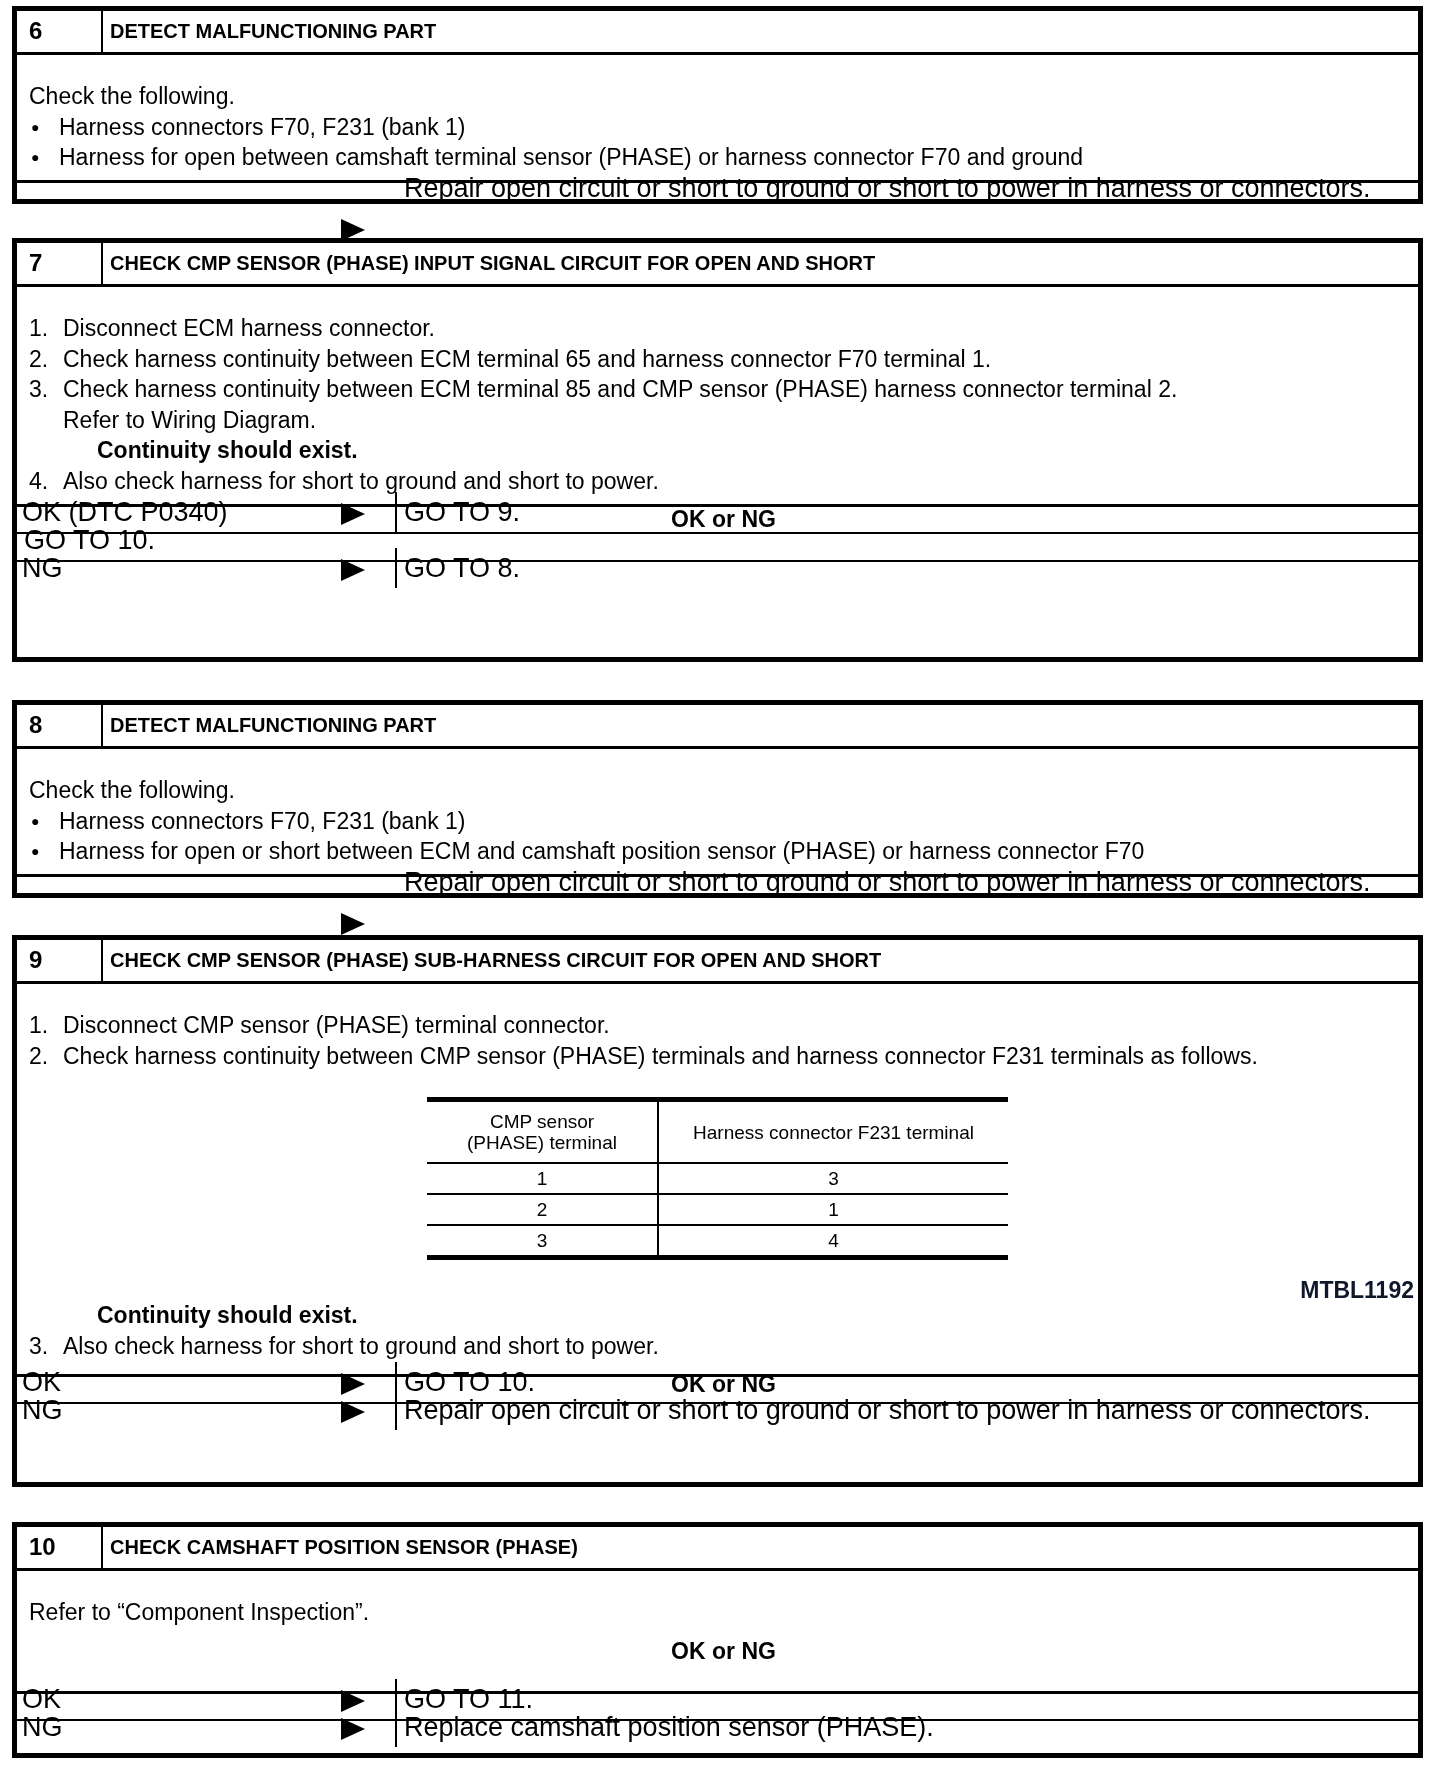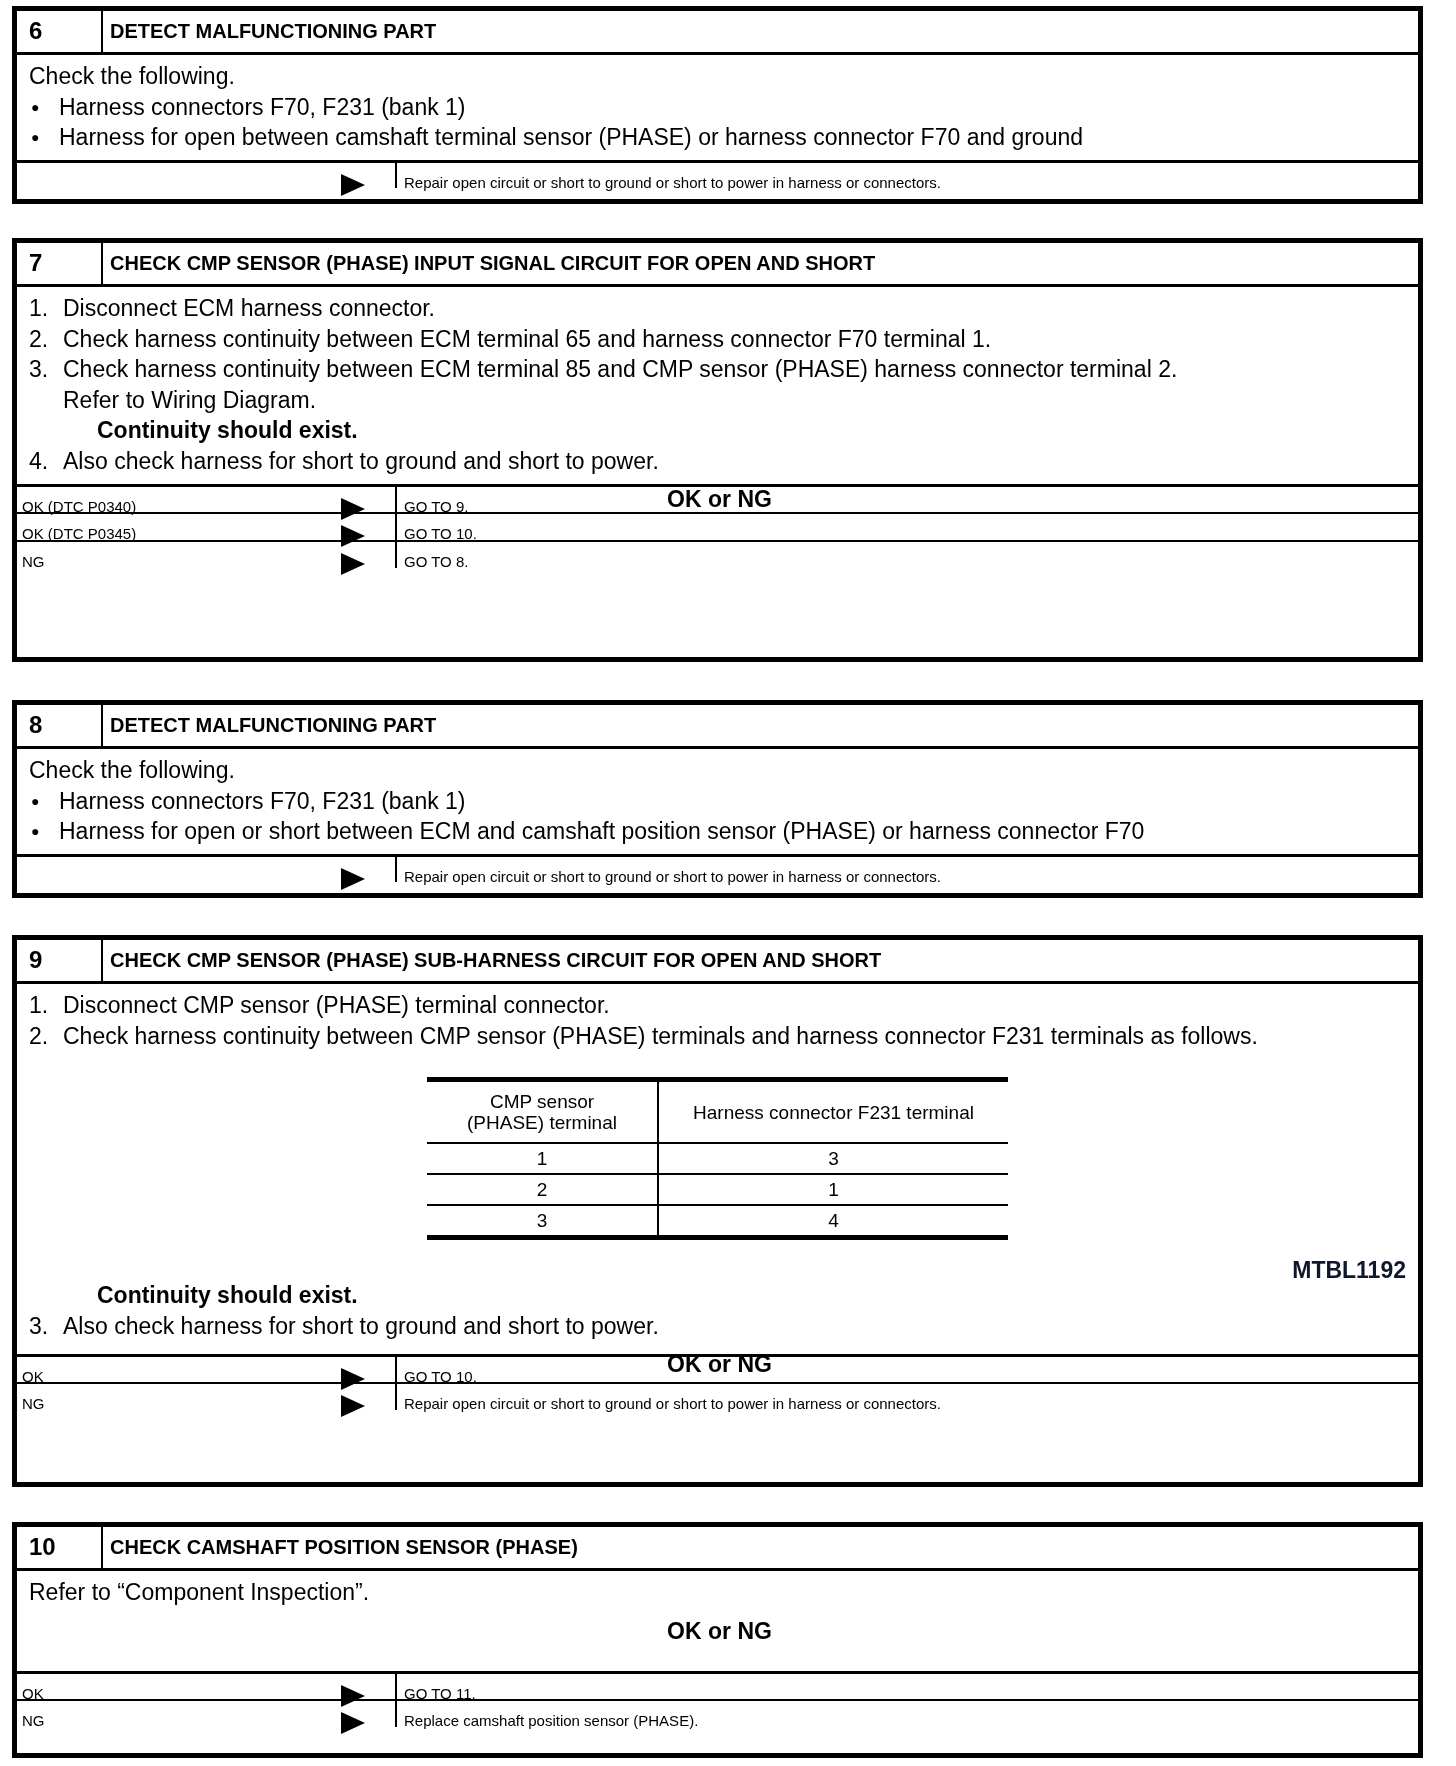--- a/index.html
+++ b/index.html
@@ -15,32 +15,32 @@
     display: flex; height: 44px; border-bottom: 3px solid #000; box-sizing: border-box;
   }
   .num {
     width: 86px; border-right: 2px solid #000; box-sizing: border-box;
     font-weight: bold; font-size: 24px; line-height: 40px; padding-left: 12px;
   }
   .title {
     flex: 1; font-weight: bold; font-size: 20px; line-height: 40px; padding-left: 7px;
   }
   .body {
-    padding: 6px 8px 4px 12px; font-size: 23px; line-height: 30.5px;
+    padding: 6px 0 4px 12px; font-size: 23px; line-height: 30.5px; margin-top: 20px;
   }
   .line { white-space: nowrap; }
   .bullet::before { content: "\25CF"; font-size: 14px; display: inline-block; width: 28px; vertical-align: 3px; padding-left: 2px; }
   .numitem { display: flex; }
   .numitem .n { width: 34px; flex: none; }
   .indent1 { padding-left: 34px; }
   .bold-indent { padding-left: 68px; font-weight: bold; }
   .okng { text-align: center; font-weight: bold; font-size: 23px; line-height: 30px; margin-top: 8px; padding-bottom: 2px; }
   .res-row {
     display: flex; height: 28px; border-top: 2px solid #000; box-sizing: border-box;
-    font-size: 15px; line-height: 40px;
+    font-size: 27px; line-height: 40px; align-items: flex-end;
   }
   .res-row.first { border-top-width: 3px; }
   .res-left {
     width: 380px; border-right: 2px solid #000; box-sizing: border-box;
     padding-left: 5px; position: relative;
   }
   .arrow {
     position: absolute; right: 30px; top: 11px; width: 0; height: 0;
     border-top: 11px solid transparent; border-bottom: 11px solid transparent;
     border-left: 24px solid #000;
@@ -106,24 +106,20 @@
     <div class="okng">OK or NG</div>
   </div>
   <div class="res-row first">
     <div class="res-left">
       <span>OK (DTC P0340)</span>
       <span class="arrow"></span>
     </div>
     <div class="res-right">GO TO 9.</div>
   </div>
   <div class="res-row">
-    <div class="res-left">
-      <span>OK (DTC P0345)</span>
-      <span class="arrow"></span>
-    </div>
     <div class="res-right">GO TO 10.</div>
   </div>
   <div class="res-row">
     <div class="res-left">
       <span>NG</span>
       <span class="arrow"></span>
     </div>
     <div class="res-right">GO TO 8.</div>
   </div>
 </div>

